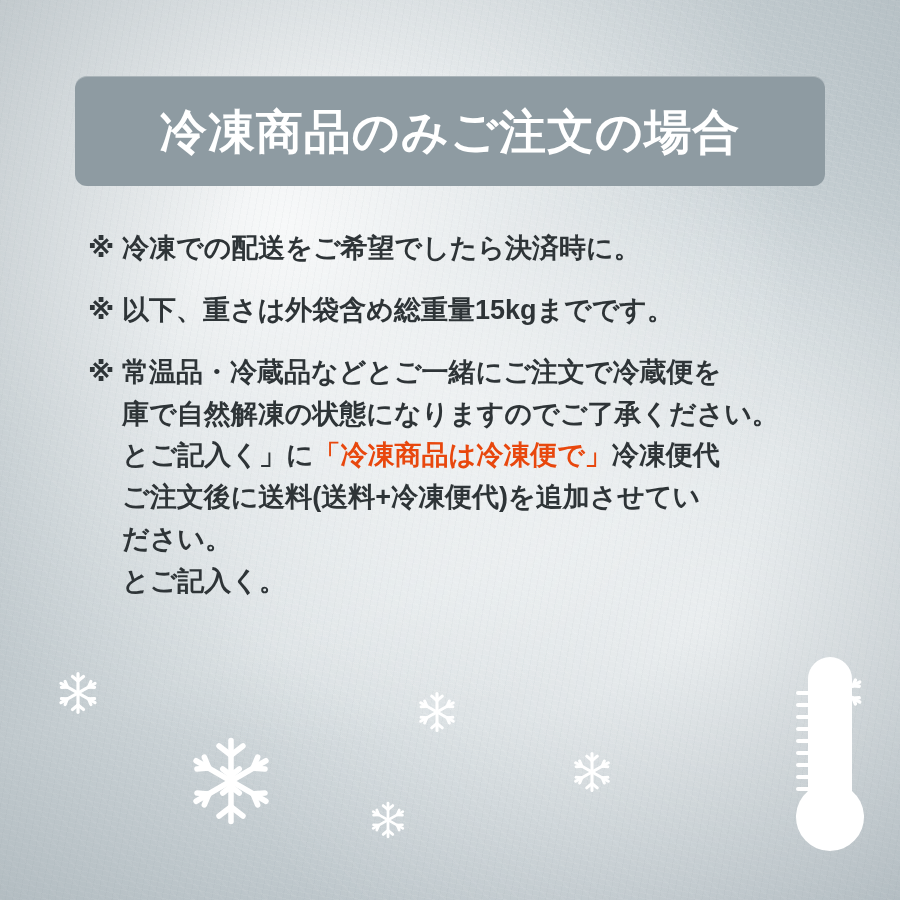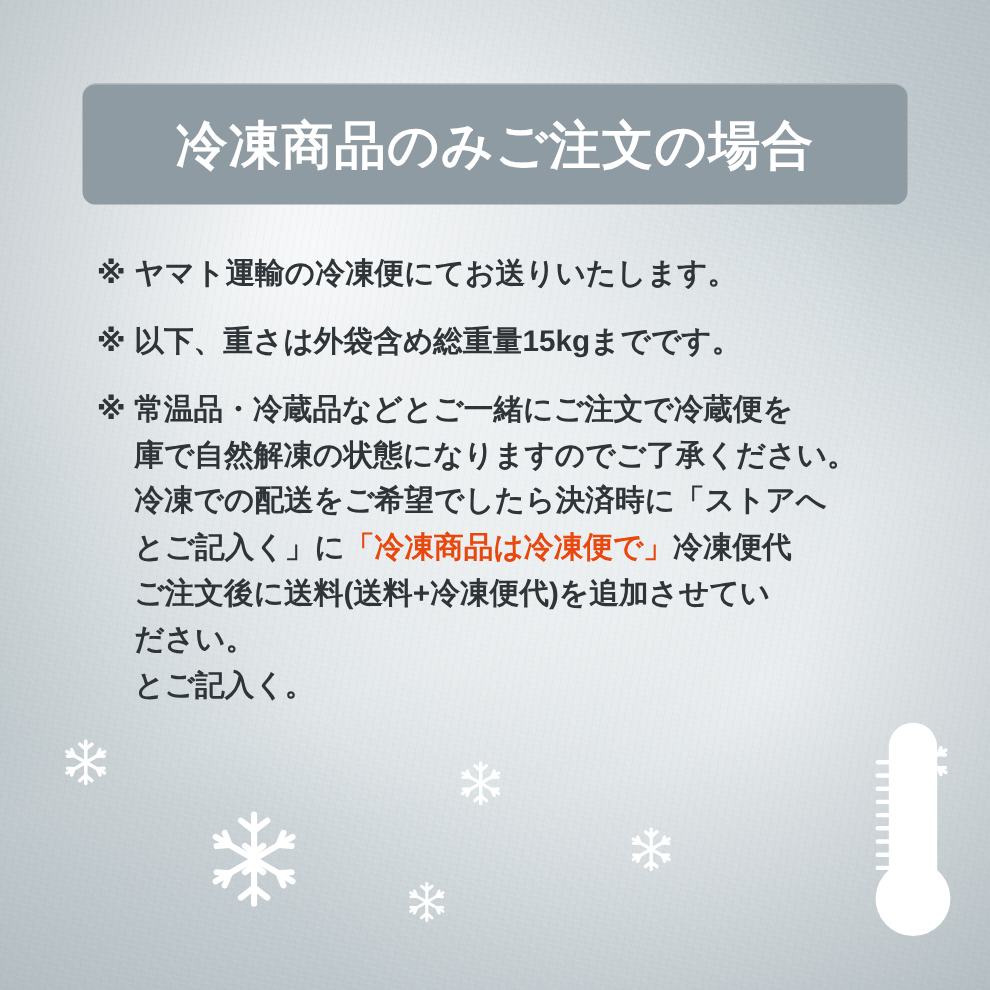--- a/index.html
+++ b/index.html
@@ -121,33 +121,32 @@
   <div class="vignette"></div>
 
   <div class="title-banner">
     <div class="title-text">冷凍商品のみご注文の場合</div>
   </div>
 
   <div class="body">
 
     <div class="para">
       <span class="mark">※</span>
-      <span class="para-line">ヤマト運輸の冷凍便にてお送りいたします。</span>
+      <span class="para-line">冷凍での配送をご希望でしたら決済時に。</span>
     </div>
 
     <div class="para">
       <span class="mark">※</span>
       <span class="para-line">以下、重さは外袋含め総重量15kgまでです。</span>
     </div>
 
     <div class="para">
       <span class="mark">※</span>
       <span class="para-line">常温品・冷蔵品などとご一緒にご注文で冷蔵便を</span>
       <span class="para-line">庫で自然解凍の状態になりますのでご了承ください。</span>
-      <span class="para-line">冷凍での配送をご希望でしたら決済時に「ストアへ</span>
       <span class="para-line">
         <span>とご記入く」に</span><span class="hl">「冷凍商品は冷凍便で」</span><span>冷凍便代</span>
       </span>
       <span class="para-line">ご注文後に送料(送料+冷凍便代)を追加させてい</span>
       <span class="para-line">ださい。</span>
       <span class="para-line">とご記入く。</span>
     </div>
 
   </div>
 

